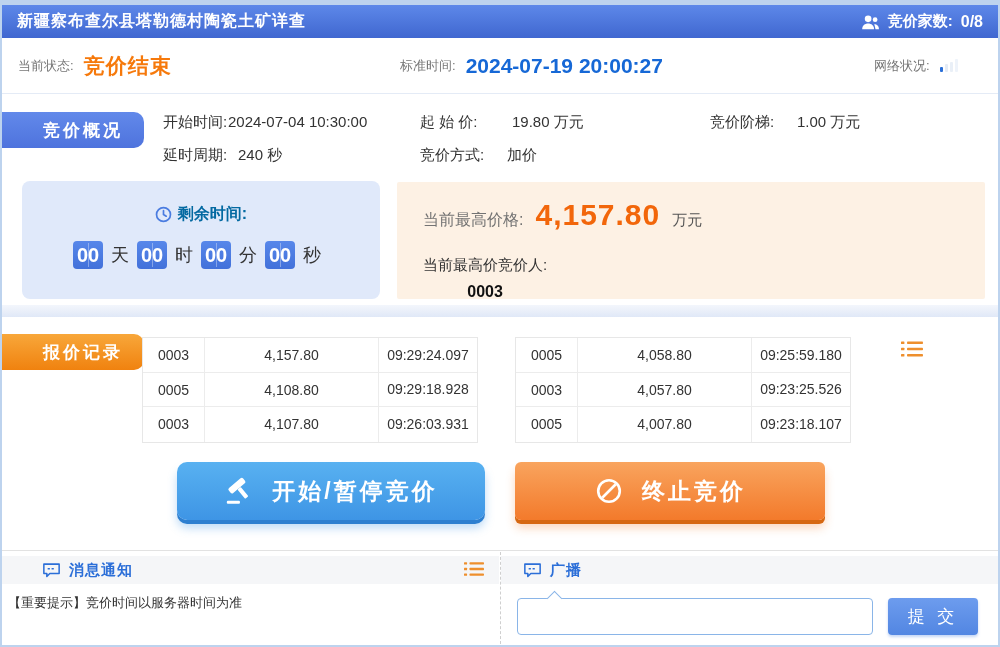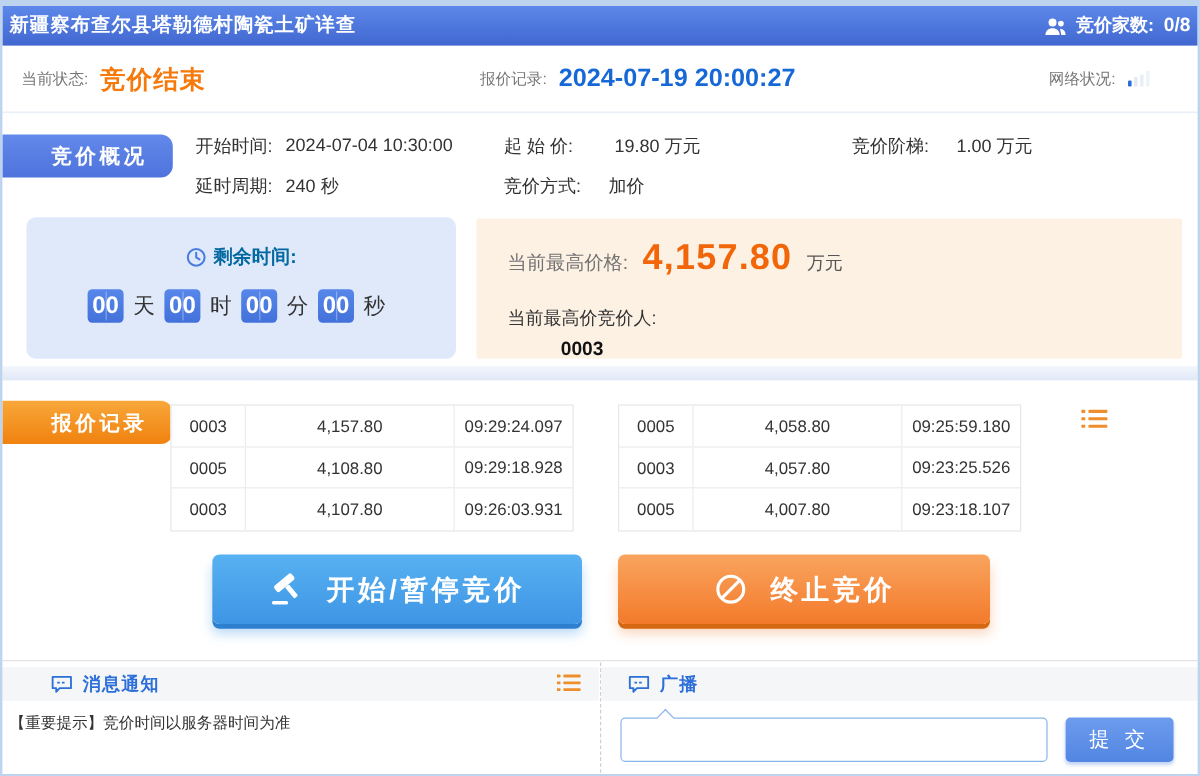--- a/index.html
+++ b/index.html
@@ -4,21 +4,21 @@
 <style>
   html,body { margin:0; padding:0; background:#fff; }
   body { font-family:"Liberation Sans","DejaVu Sans",sans-serif; }
   .page { position:relative; width:1000px; height:647px; background:#fff; overflow:hidden; }
   .frame { position:absolute; inset:0; border:2px solid #bdd3ee; border-top-width:5px; pointer-events:none; z-index:60; }
 
   
   .titlebar { position:absolute; left:2px; top:5px; width:996px; height:33px;
     background:linear-gradient(180deg,#5d88e9 0%,#4067d0 100%);
     display:flex; align-items:center; justify-content:space-between;
-    padding:0 6px; box-sizing:border-box; color:#fff; z-index:2; }
+    padding:0 15px; box-sizing:border-box; color:#fff; z-index:2; }
   .titlebar-title { font-size:16px; font-weight:bold; letter-spacing:1px; }
   .bidders { display:flex; align-items:center; gap:8px; font-size:15px; font-weight:bold; }
   .bidders .count { font-size:16px; }
 
   
   .statusbar { position:absolute; left:2px; top:38px; width:996px; height:55px;
     background:#fff; border-bottom:1px solid #e4ebf6; }
   .sb-item { position:absolute; top:0; height:55px; display:flex; align-items:center; }
   .sb-status { left:16px; } .sb-time { left:398px; } .sb-net { left:872px; }
   .sb-label { font-size:13px; color:#777; }
@@ -83,21 +83,21 @@
   .c3 { flex:1; }
   .records-list-icon { position:absolute; left:901px; top:340px; cursor:pointer; }
 
   
   .btn { position:absolute; top:462px; height:58px; border:none; border-radius:6px;
     display:flex; align-items:center; justify-content:center; gap:18px;
     color:#fff; font-size:23px; font-weight:bold; letter-spacing:3px;
     cursor:pointer; font-family:inherit; }
   .btn-start { left:177px; width:308px;
     background:linear-gradient(180deg,#58b1f1,#3e95e5);
-    box-shadow:0 4px 0 #2d7fd0, 0 8px 10px rgba(62,149,229,.35); }
+    box-shadow:0 4px 0 #2d7fd0, 0 8px 10px rgba(62,149,229,.35);border-radius:10px; }
   .btn-stop { left:515px; width:310px;
     background:linear-gradient(180deg,#f9a45e,#f37a2b);
     box-shadow:0 4px 0 #d66812, 0 8px 10px rgba(243,122,43,.3);font-family:Liberation Serif, serif; }
 
   
   .bottom-sep { position:absolute; left:2px; top:550px; width:996px; border-top:1px solid #e2e2e2; }
   .v-divider { position:absolute; left:500px; top:552px; height:92px; border-left:1px dashed #cfcfcf; }
   .panel-head { position:absolute; top:556px; height:28px; background:#f5f6f8;
     display:flex; align-items:center; box-sizing:border-box; }
   .ph-left { left:2px; width:497px; padding-left:40px; }
@@ -135,38 +135,38 @@
       <span class="count">0/8</span>
     </div>
   </div>
 
   <div class="statusbar">
     <div class="sb-item sb-status">
       <span class="sb-label">当前状态:</span>
       <span class="status-value">竞价结束</span>
     </div>
     <div class="sb-item sb-time">
-      <span class="sb-label">报价记录:</span>
+      <span class="sb-label">标准时间:</span>
       <span class="time-value">2024-07-19 20:00:27</span>
     </div>
     <div class="sb-item sb-net">
       <span class="sb-label">网络状况:</span>
       <span class="signal">
         <i class="on"></i>
           <i class="b2"></i>
           <i class="b3"></i>
           <i class="b4"></i>
       </span>
     </div>
   </div>
 
   <div class="section-tab tab-overview">竞价概况</div>
 
   <span class="fld" style="left:163px;top:113px">开始时间:</span>
-  <span class="fld" style="left:238px;top:113px">2024-07-04 10:30:00</span>
+  <span class="fld" style="left:228px;top:113px">2024-07-04 10:30:00</span>
   <span class="fld" style="left:420px;top:113px">起 始 价:</span>
   <span class="fld" style="left:512px;top:113px">19.80 万元</span>
   <span class="fld" style="left:710px;top:113px">竞价阶梯:</span>
   <span class="fld" style="left:797px;top:113px">1.00 万元</span>
   <span class="fld" style="left:163px;top:146px">延时周期:</span>
   <span class="fld" style="left:238px;top:146px">240 秒</span>
   <span class="fld" style="left:420px;top:146px">竞价方式:</span>
   <span class="fld" style="left:507px;top:146px">加价</span>
 
   <div class="countdown">

